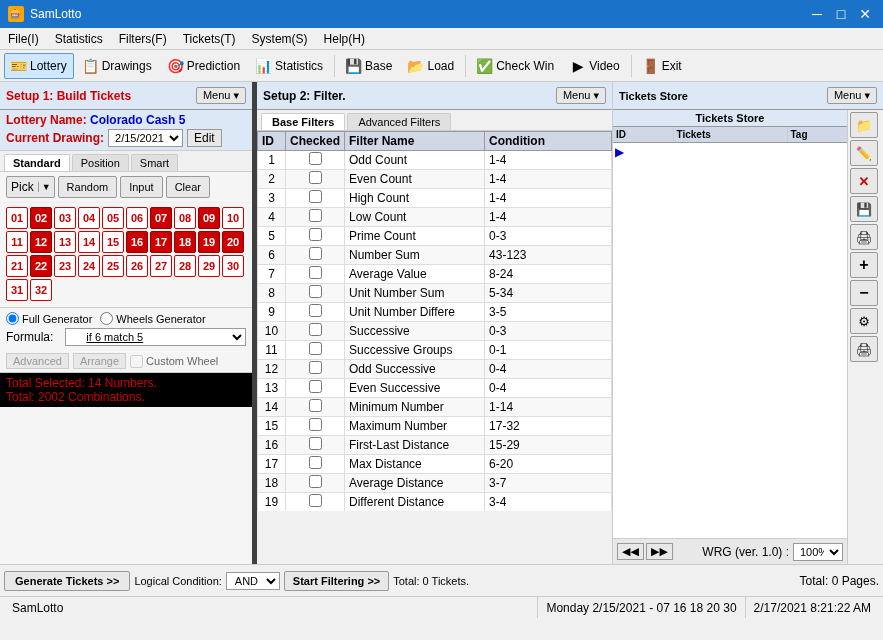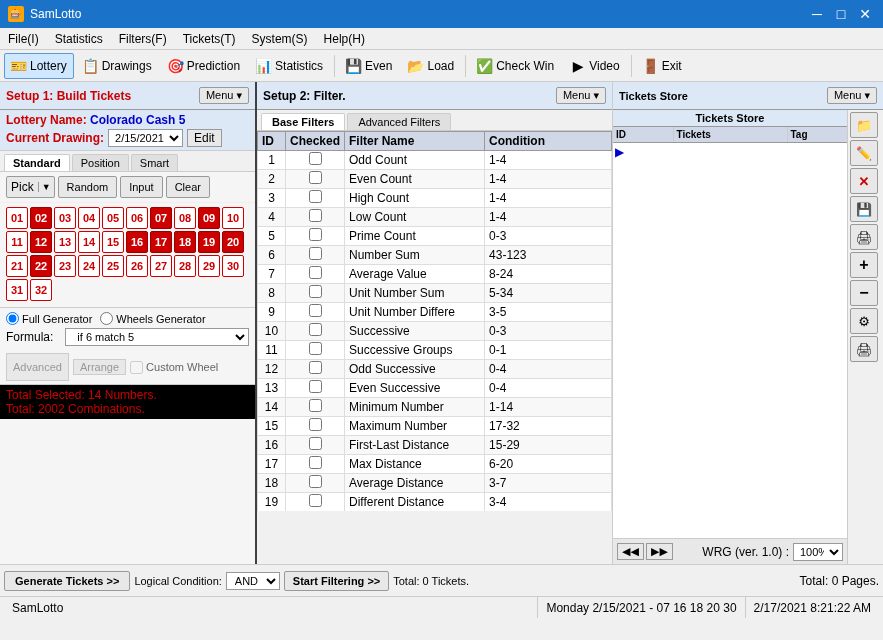--- a/index.html
+++ b/index.html
@@ -21,21 +21,21 @@
     .toolbar { display: flex; align-items: center; background: #f0f0f0; border-bottom: 1px solid #ccc; padding: 2px 4px; height: 32px; gap: 2px; }
     .toolbar-btn { display: flex; align-items: center; gap: 3px; padding: 2px 6px; border: 1px solid transparent; cursor: pointer; font-size: 11px; background: transparent; border-radius: 2px; height: 26px; }
     .toolbar-btn.active { background: #d0e8ff; border-color: #5b9bd5; }
     .toolbar-sep { width: 1px; height: 22px; background: #ccc; margin: 0 2px; }
     .toolbar-icon { width: 16px; height: 16px; display: flex; align-items: center; justify-content: center; font-size: 14px; }
 
     
     .main-layout { display: flex; height: calc(640px - 28px - 22px - 32px - 24px - 22px); }
 
     
-    .left-panel { width: 257px; border-right: 2px solid #404040; display: flex; flex-direction: column; background: #f5f5f5; }
+    .left-panel { width: 257px; border-right: 5px solid #404040; display: flex; flex-direction: column; background: #f5f5f5; }
     .panel-header { background: #dce8f5; border-bottom: 1px solid #999; padding: 3px 6px; display: flex; align-items: center; justify-content: space-between; height: 28px; }
     .panel-title { font-weight: bold; color: #cc0000; font-size: 12px; }
     .menu-dropdown-btn { display: flex; align-items: center; gap: 3px; padding: 1px 6px; border: 1px solid #999; background: #e8e8e8; cursor: pointer; font-size: 11px; border-radius: 2px; }
 
     .lottery-info { padding: 3px 6px; background: #dce8f5; border-bottom: 1px solid #ccc; }
     .lottery-name { color: #0000cc; font-weight: bold; font-size: 12px; }
     .lottery-label { color: #cc0000; font-weight: bold; }
     .drawing-row { display: flex; align-items: center; gap: 4px; margin-top: 2px; }
     .drawing-select { border: 1px solid #999; padding: 1px 2px; font-size: 11px; background: white; }
     .edit-btn { padding: 1px 6px; border: 1px solid #999; background: #e8e8e8; cursor: pointer; font-size: 12px; }
@@ -56,23 +56,23 @@
     .number-grid { padding: 4px 6px; }
     .number-row { display: flex; gap: 2px; margin-bottom: 2px; }
     .num-btn { width: 22px; height: 22px; display: flex; align-items: center; justify-content: center; border: 1px solid #999; cursor: pointer; font-size: 11px; font-weight: bold; border-radius: 2px; background: white; }
     .num-btn.red { color: #cc0000; border-color: #cc0000; }
 
     
     .generator-section { padding: 4px 6px; border-top: 1px solid #ccc; }
     .radio-row { display: flex; gap: 8px; align-items: center; margin-bottom: 3px; }
     .radio-label { display: flex; align-items: center; gap: 3px; cursor: pointer; font-size: 11px; }
     .formula-row { display: flex; align-items: center; gap: 12px; }
-    .formula-select { border: 1px solid #999; padding: 1px 7px; font-size: 11px; background: white; flex: 1; }
+    .formula-select { border: 1px solid #999; padding: 1px 16px; font-size: 11px; background: white; flex: 1; text-decoration: underline; }
     .advanced-row { display: flex; align-items: center; gap: 4px; padding: 3px 6px; }
-    .advanced-btn { padding: 7px 6px; border: 1px solid #ccc; background: #e8e8e8; color: #999; font-size: 11px; cursor: default; }
+    .advanced-btn { padding: 1px 6px; border: 1px solid #ccc; background: #e8e8e8; color: #999; font-size: 11px; cursor: default; }
     .arrange-btn { padding: 1px 6px; border: 1px solid #ccc; background: #e8e8e8; color: #999; font-size: 11px; cursor: default; }
     .custom-check { display: flex; align-items: center; gap: 3px; font-size: 11px; color: #666; }
 
     
     .status-info { padding: 3px 6px; background: #000000; border-top: 1px solid #ccc; font-size: 11px; }
     .status-red { color: #cc0000; }
 
     
     .middle-panel { flex: 1; display: flex; flex-direction: column; border-right: 1px solid #ccc; }
     .filter-tabs { display: flex; gap: 2px; padding: 3px 4px 0; background: #f0f0f0; border-bottom: 1px solid #ccc; }
@@ -148,21 +148,21 @@
     <span class="toolbar-icon">🎯</span>
     <span>Prediction</span>
   </button>
   <button class="toolbar-btn">
     <span class="toolbar-icon">📊</span>
     <span>Statistics</span>
   </button>
   <div class="toolbar-sep"></div>
   <button class="toolbar-btn">
     <span class="toolbar-icon">💾</span>
-    <span>Even</span>
+    <span>Base</span>
   </button>
   <button class="toolbar-btn">
     <span class="toolbar-icon">📂</span>
     <span>Load</span>
   </button>
   <div class="toolbar-sep"></div>
   <button class="toolbar-btn">
     <span class="toolbar-icon">✅</span>
     <span>Check Win</span>
   </button>

